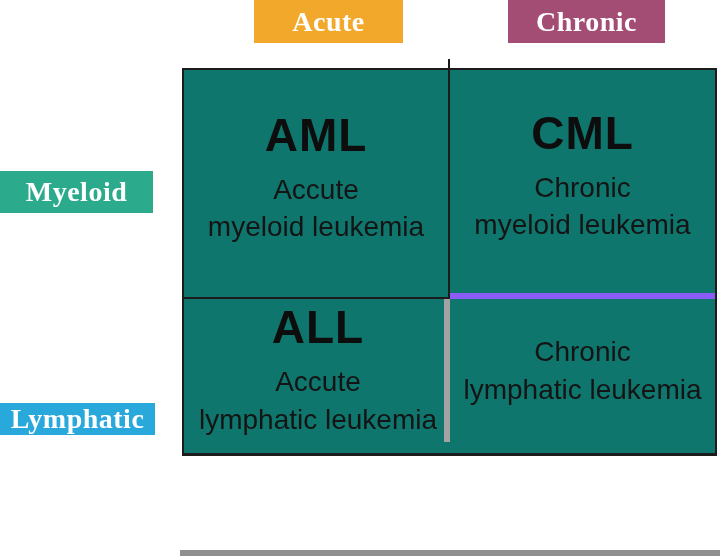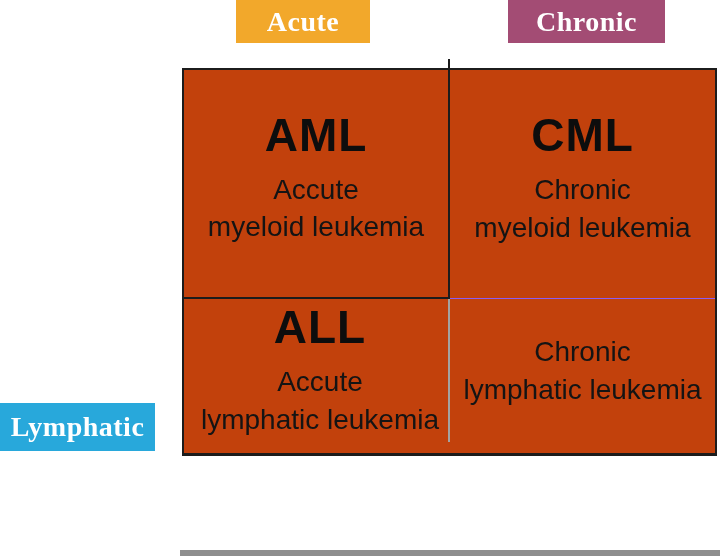--- a/index.html
+++ b/index.html
@@ -21,51 +21,51 @@
     position: absolute;
     display: flex;
     align-items: center;
     justify-content: center;
     color: #ffffff;
     font-family: "Liberation Serif", serif;
     font-weight: bold;
     font-size: 28px;
     letter-spacing: 0.5px;
   }
-  .band-acute     { left: 236px; top: 0;    width: 134px; height: 43px; }
+  .band-acute     { left: 254px; top: 0;    width: 149px; height: 43px; }
   .band-chronic   { left: 508px; top: 0;    width: 157px; height: 43px; }
   .band-myeloid   { left: 0;     top: 171px; width: 153px; height: 42px; }
-  .band-lymphatic { left: 0;     top: 403px; width: 155px; height: 48px; }
+  .band-lymphatic { left: 0;     top: 403px; width: 155px; height: 32px; }
 
   
   .grid {
     position: absolute;
     left: 182px;
     top: 68px;
     width: 535px;
     height: 388px;
     box-sizing: border-box;
     border: 2px solid #1c1c1c;
     border-bottom-width: 3px;
     display: grid;
     grid-template-columns: 266px 1fr;
     grid-template-rows: 240px 1fr;
-    background: #c2410c;
+    background: #0f766e;
   }
   .cell {
     display: flex;
     flex-direction: column;
     align-items: center;
     justify-content: center;
     transform: translateY(-11px);
     box-sizing: border-box;
   }
   .cell-tl { border-right: 2px solid #1c1c1c; border-bottom: 2px solid #1c1c1c; }
-  .cell-tr { border-bottom: 1px solid #8b5cf6; justify-content: center; }
-  .cell-bl { border-right: 2px solid #a3a3a3; padding-left: 8px; }
+  .cell-tr { border-bottom: 6px solid #8b5cf6; justify-content: center; }
+  .cell-bl { border-right: 6px solid #a3a3a3; padding-left: 8px; }
 
   .abbr {
     font-size: 46px;
     font-weight: bold;
     color: #0d0d0d;
     line-height: 1.1;
     margin-bottom: 10px;
     letter-spacing: 1px;
   }
   .subtitle {
@@ -90,20 +90,23 @@
 
 <div class="canvas">
 
   <div class="band band-acute" style="background-color: rgb(242, 168, 43);">
     <span>Acute</span>
   </div>
   <div class="band band-chronic" style="background-color: rgb(163, 76, 116);">
     <span>Chronic</span>
   </div>
 
+  <div class="band band-myeloid" style="background-color: rgb(43, 170, 140);">
+    <span>Myeloid</span>
+  </div>
   <div class="band band-lymphatic" style="background-color: rgb(40, 168, 219);">
     <span>Lymphatic</span>
   </div>
 
   <div class="grid">
 
     <div class="cell cell-tl">
       <div class="abbr">AML</div>
       <div class="subtitle">
         <span>Accute</span><br>

